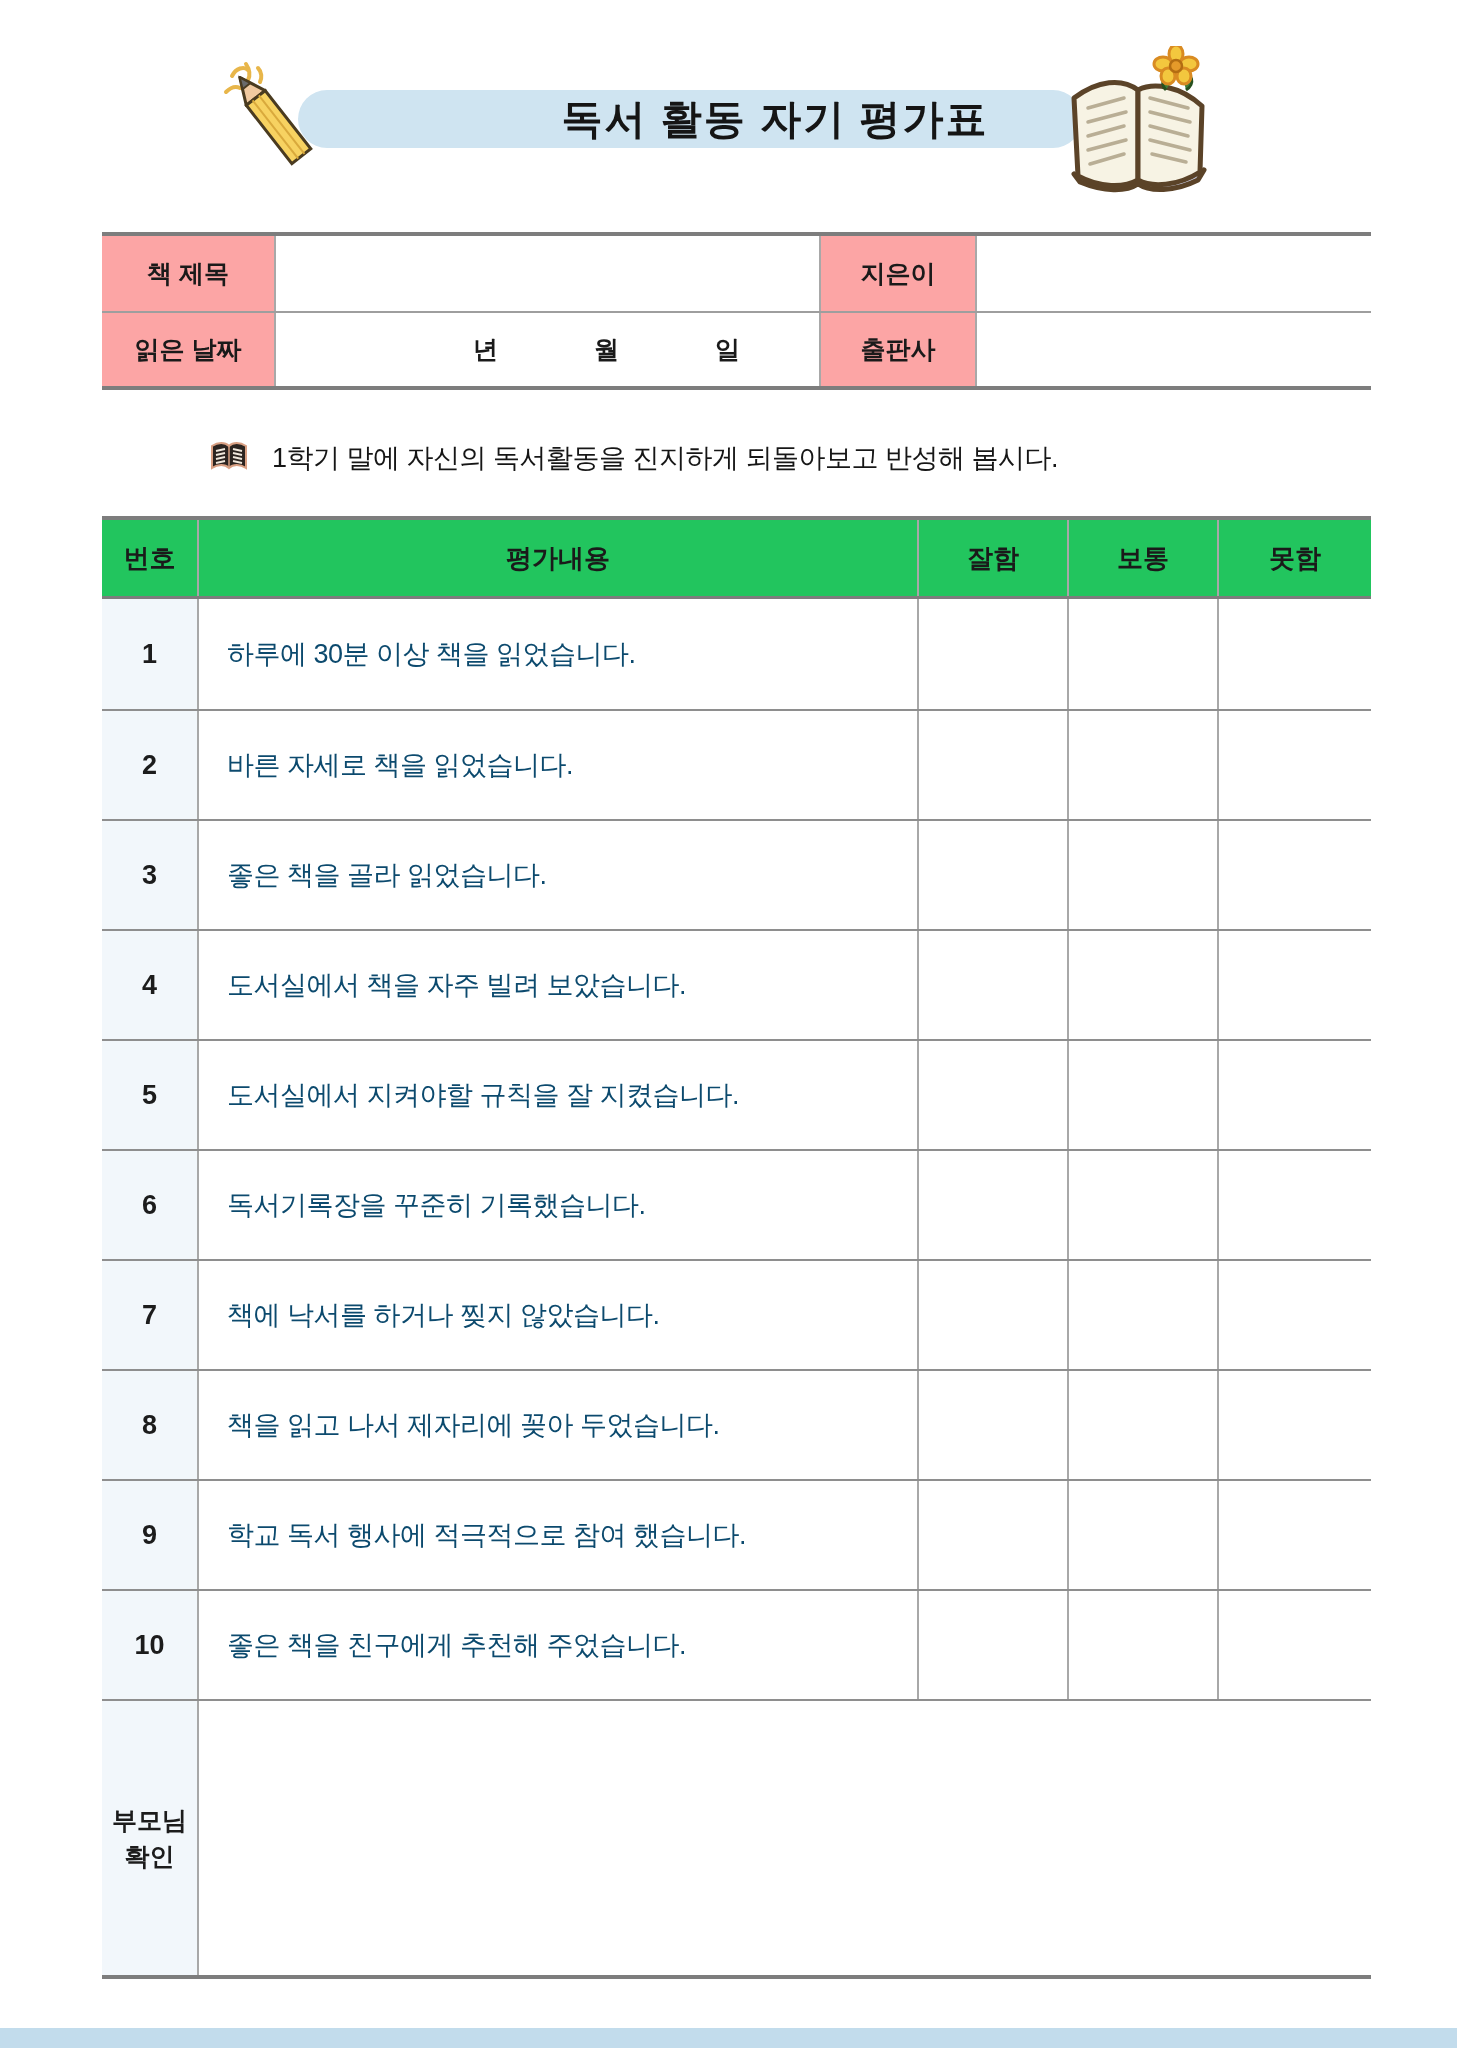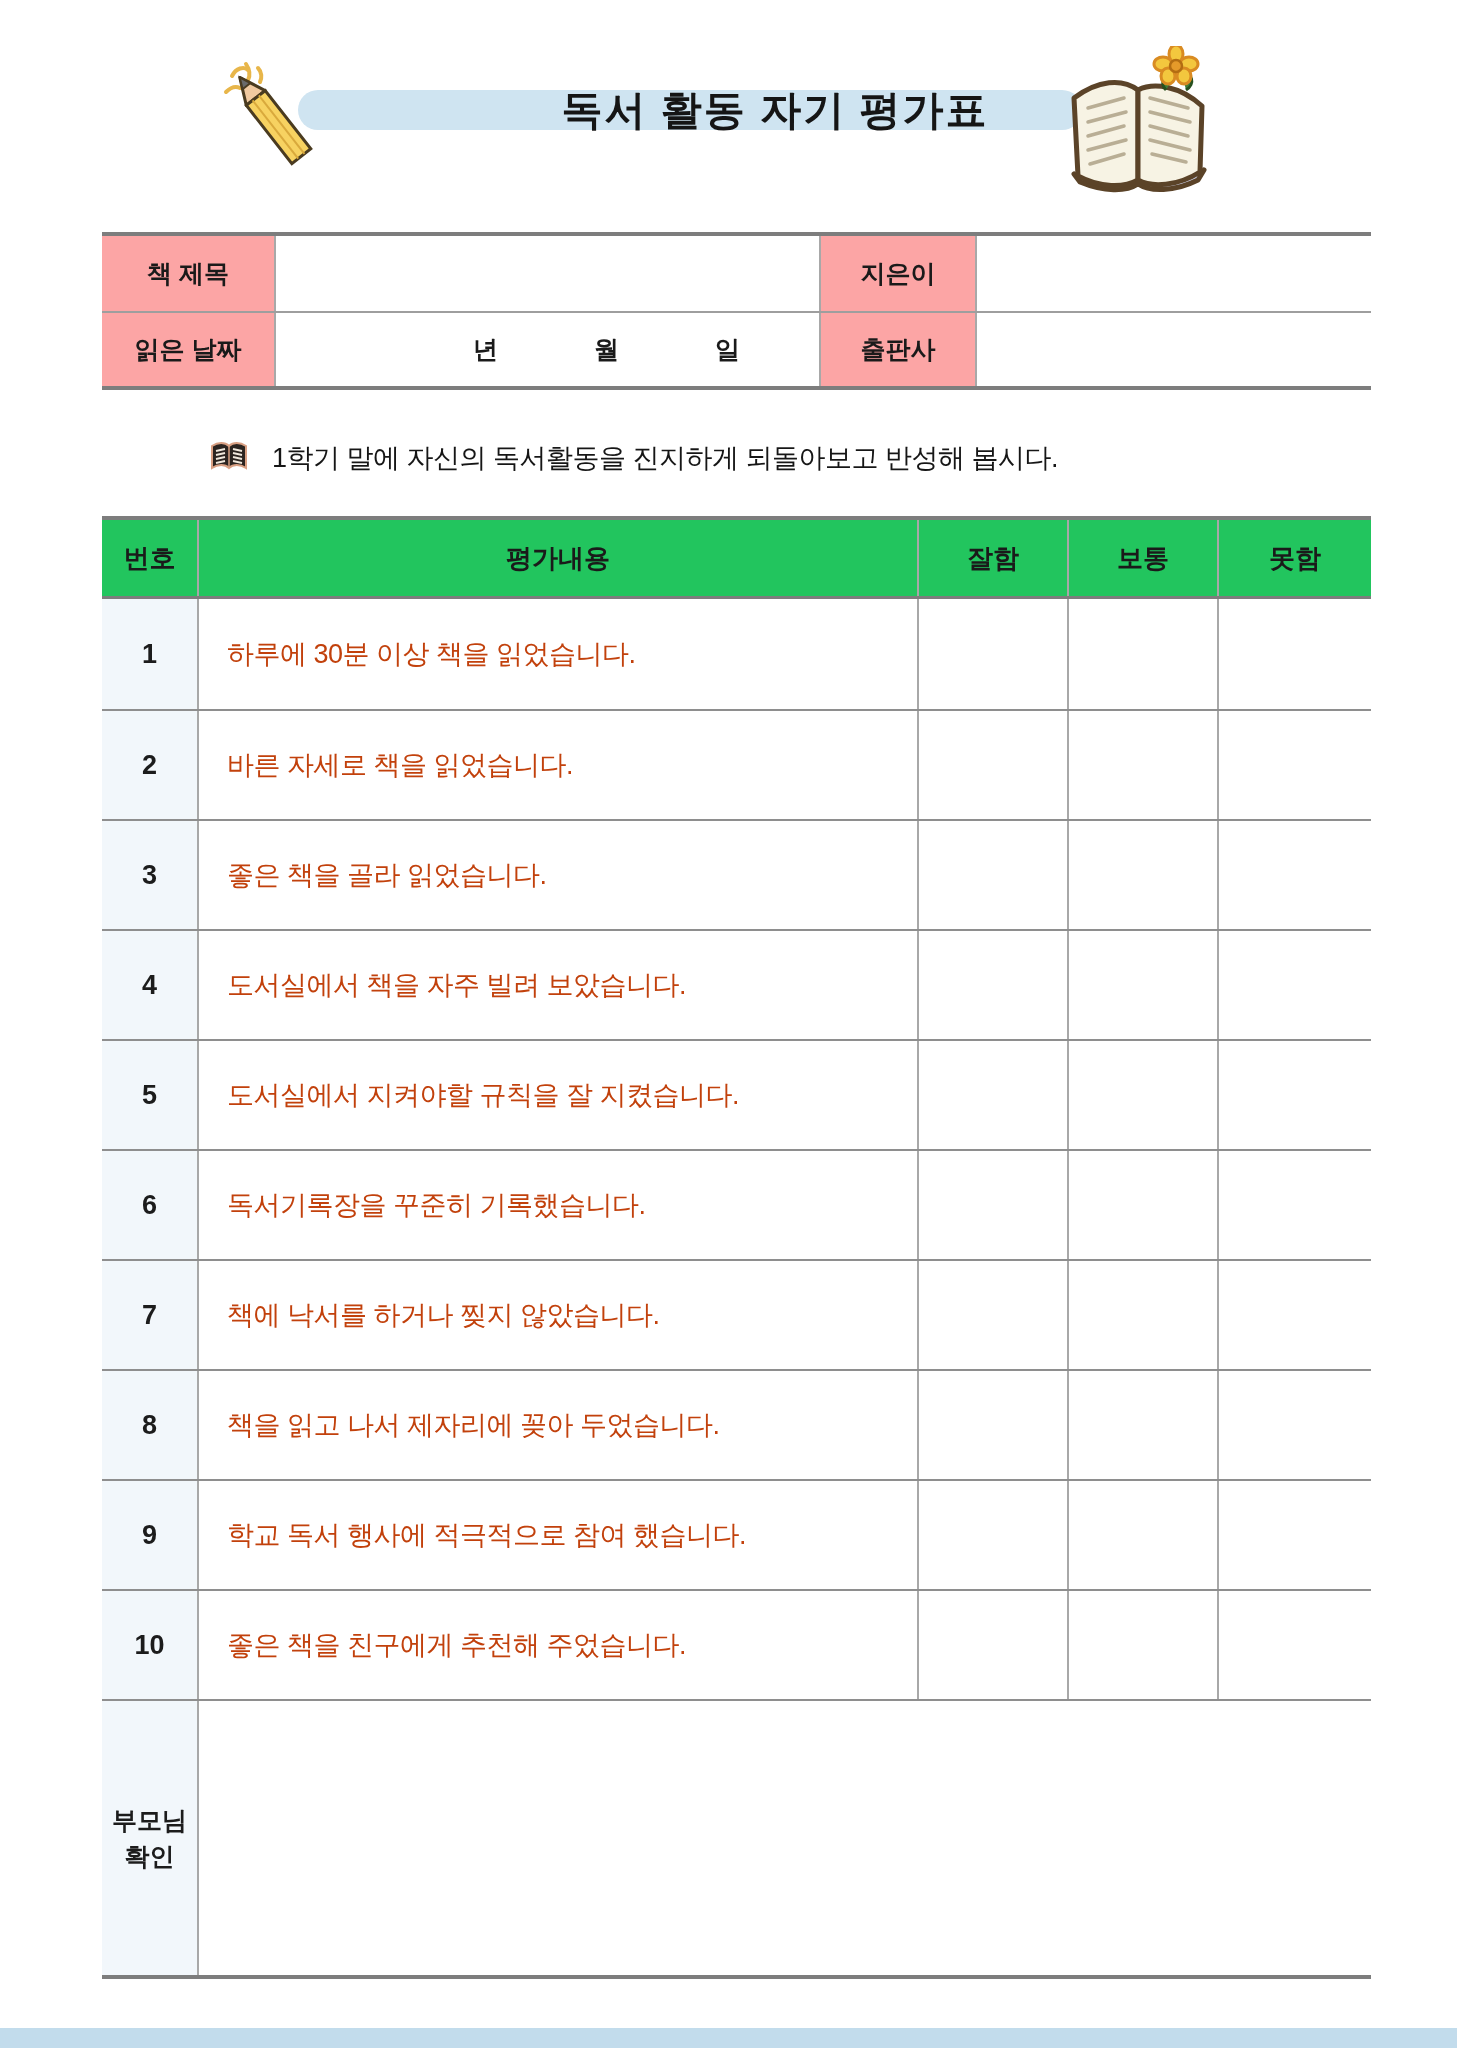--- a/index.html
+++ b/index.html
@@ -6,21 +6,21 @@
   html,body { background:#ffffff; }
   body {
     width:1457px; height:2048px; position:relative; overflow:hidden;
     font-family:"Liberation Sans","DejaVu Sans",sans-serif; color:#1a1a1a;
   }
   .sheet { width:1269px; margin-left:102px; }
 
   
   .banner-row { position:relative; height:232px; }
   .banner {
-    position:absolute; left:196px; top:90px; width:784px; height:40px;
+    position:absolute; left:196px; top:90px; width:784px; height:58px;
     background:#cfe4f1; border-radius:30px;
     display:flex; align-items:center; justify-content:center; padding-left:170px;
   }
   .banner h1 { font-size:41px; font-weight:800; letter-spacing:2px; color:#151515; white-space:nowrap; }
   .pencil { position:absolute; left:116px; top:58px; width:110px; height:120px; }
   .bookdeco { position:absolute; left:952px; top:46px; width:168px; height:152px; }
 
   
   .info-table { border-top:4px solid #7d7d7d; border-bottom:4px solid #7d7d7d; }
   .i-row { display:grid; grid-template-columns:174px 545px 156px 1fr; height:75px; }
@@ -39,21 +39,21 @@
   
   .survey { margin-top:36px; border-top:4px solid #7d7d7d; border-bottom:4px solid #7d7d7d; }
   .s-grid { display:grid; grid-template-columns:97px 720px 150px 150px 1fr; }
   .s-head { height:79px; border-bottom:3px solid #7d7d7d; }
   .s-head .cell { background:#22c55e; font-weight:700; font-size:26px; display:flex; align-items:center; justify-content:center; }
   .s-row { height:110px; }
   .s-row + .s-row, .s-parent { border-top:2px solid #8e8e8e; }
   .cell { border-right:2px solid #a8a8a8; display:flex; align-items:center; justify-content:center; }
   .cell.c-last, .s-head .cell.c-last { border-right:none; }
   .c-no { background:#f2f7fb; font-size:27px; font-weight:600; color:#1c1c1c; }
-  .c-content { justify-content:flex-start; padding-left:28px; font-size:27px; letter-spacing:-0.5px; color:#c2410c; }
+  .c-content { justify-content:flex-start; padding-left:28px; font-size:27px; letter-spacing:-0.5px; color:#0c4a6e; }
   .s-parent { height:276px; }
   .s-parent .c-no { flex-direction:column; line-height:1.45; font-size:25px; font-weight:700; }
   .s-parent .c-fill { border-right:none; }
 
   
   .footer-band { position:absolute; left:0; bottom:0; width:1457px; height:20px; background:#c2dcec; }
 </style>
 </head>
 <body>
 

